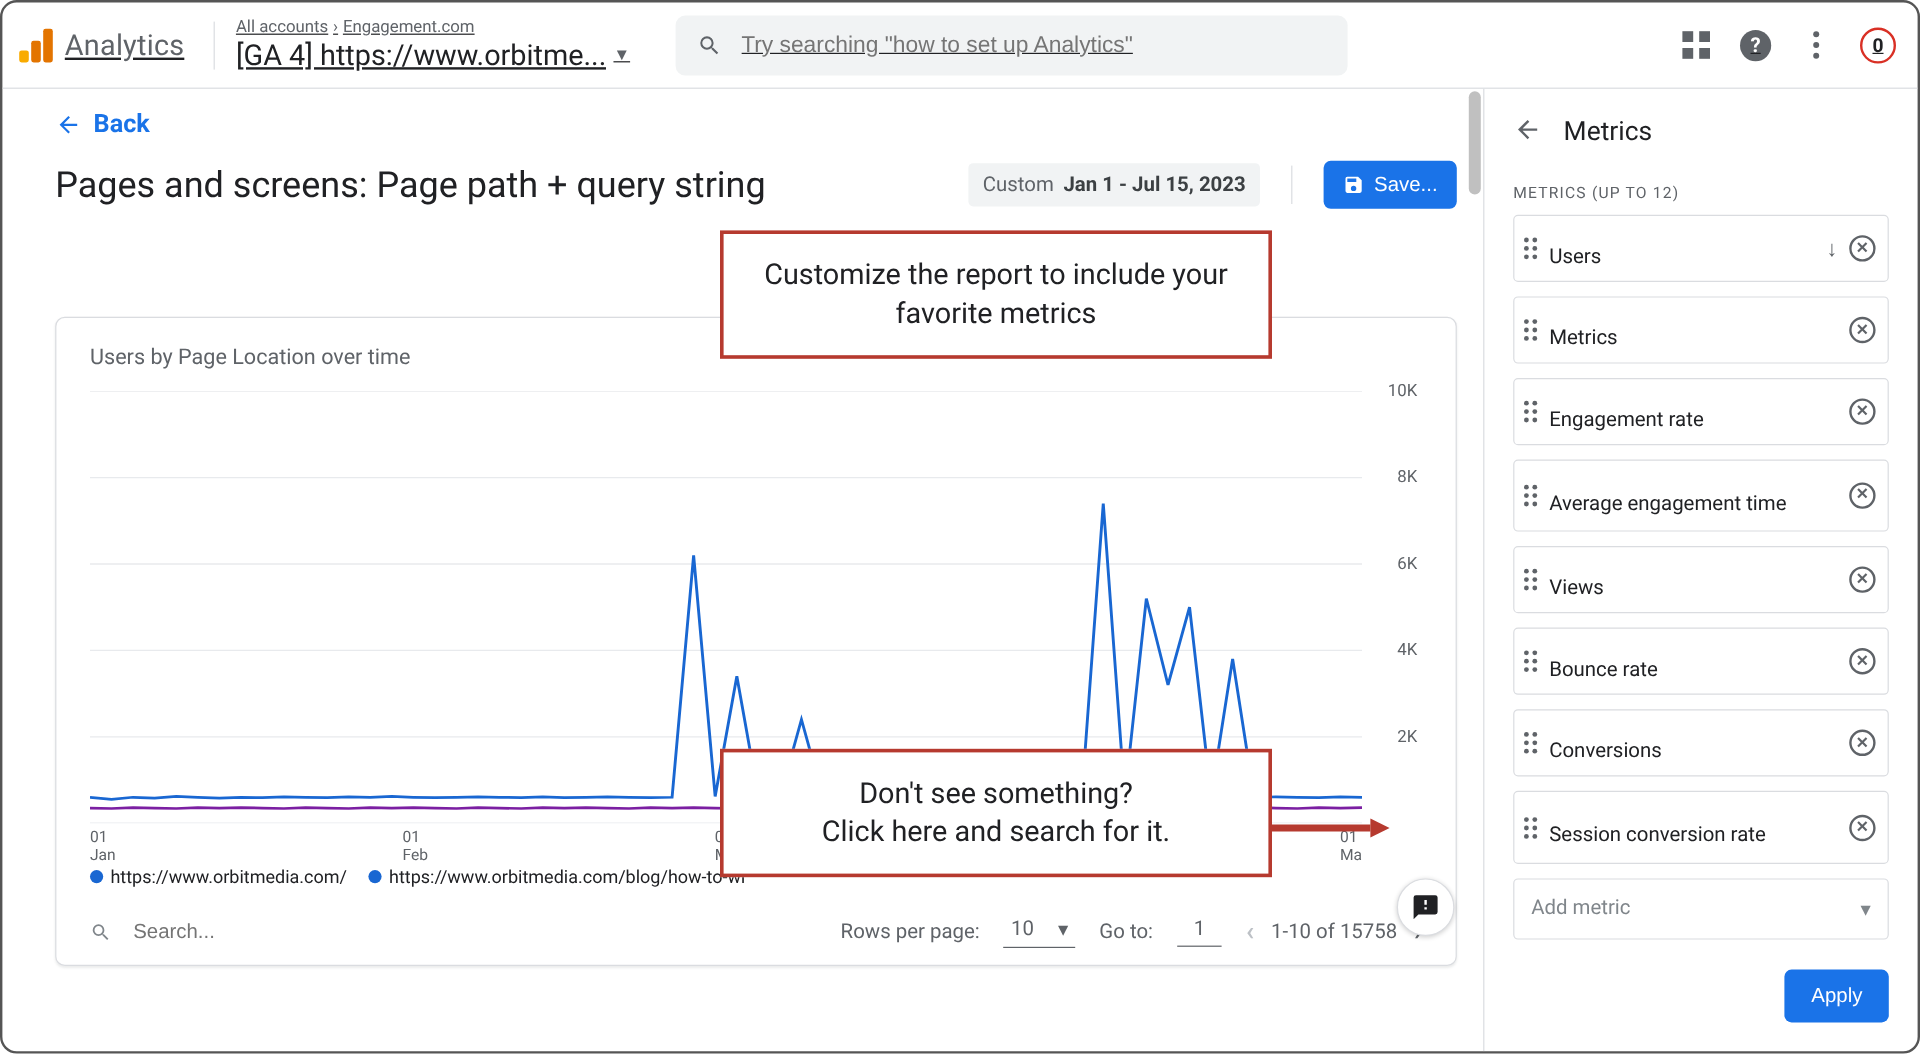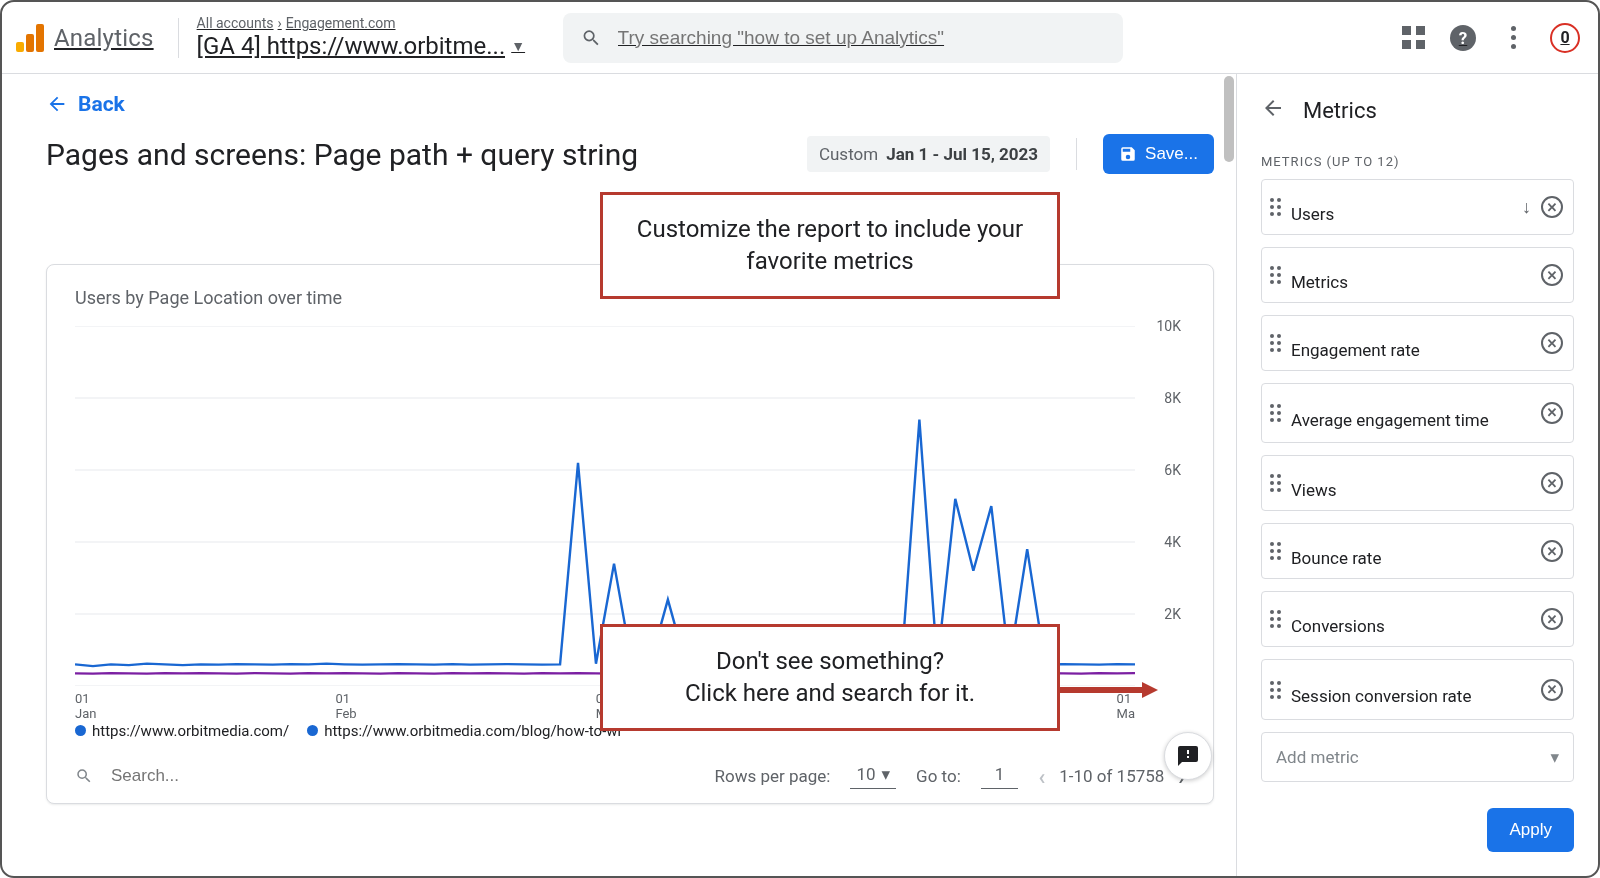--- a/index.html
+++ b/index.html
@@ -101,21 +101,21 @@
   .xticks div{display:flex;flex-direction:column;line-height:1.15;}
   .legend{display:flex;gap:18px;font-size:15px;color:var(--text);align-items:center;}
   .legend .dot{width:11px;height:11px;border-radius:50%;display:inline-block;margin-right:6px;}
 
   
   .tbl-toolbar{display:flex;align-items:center;gap:22px;margin-top:24px;color:var(--ga-gray);font-size:17px;}
   .tbl-search{display:flex;align-items:center;gap:16px;color:#80868b;}
   .tbl-search svg{width:18px;height:18px;fill:#80868b;}
   .tbl-search input{border:none;outline:none;font-size:17px;color:#80868b;width:160px;}
   .tbl-right{margin-left:auto;display:flex;align-items:center;gap:20px;}
-  .rpp-val{border-bottom:1px solid var(--ga-gray);padding:0 6px 4px;display:inline-flex;align-items:center;gap:6px;}
+  .rpp-val{border-bottom:1px solid var(--ga-gray);padding:0 6px 4px;display:inline-flex;align-items:center;gap:20px;}
   .goto-val{border-bottom:1px solid var(--ga-gray);padding:0 14px 4px;}
   .nav-arrows{display:flex;align-items:center;gap:14px;}
   .nav-arrows .arr{font-size:22px;font-weight:600;}
   .nav-arrows .arr.dis{color:#bdc1c6;}
 
   
   .fab{position:absolute;right:24px;bottom:96px;width:48px;height:48px;border-radius:50%;background:#fff;border:1px solid var(--ga-border);box-shadow:0 1px 4px rgba(0,0,0,0.2);display:flex;align-items:center;justify-content:center;}
   .fab svg{width:24px;height:24px;fill:var(--text);}
 
   

